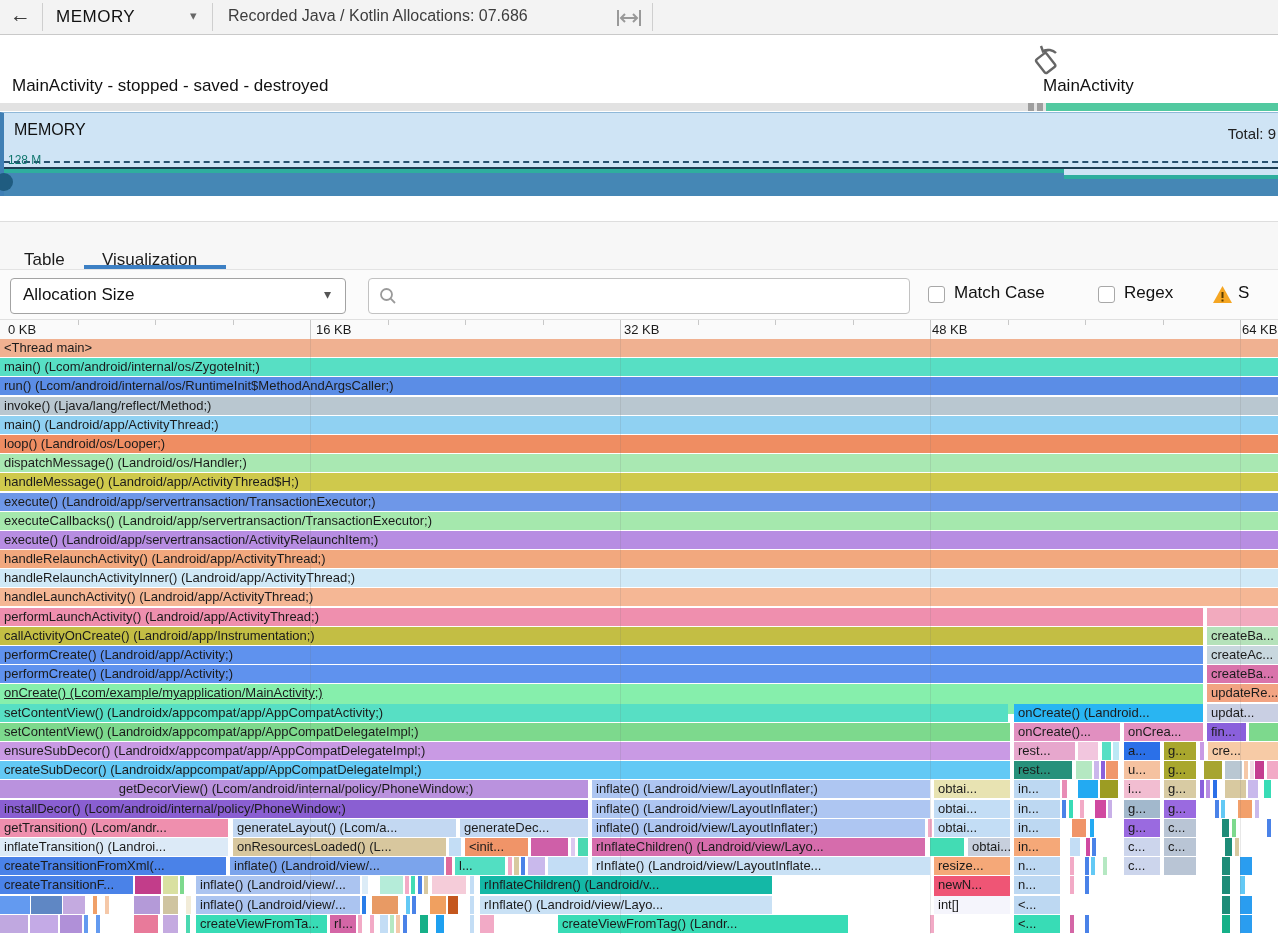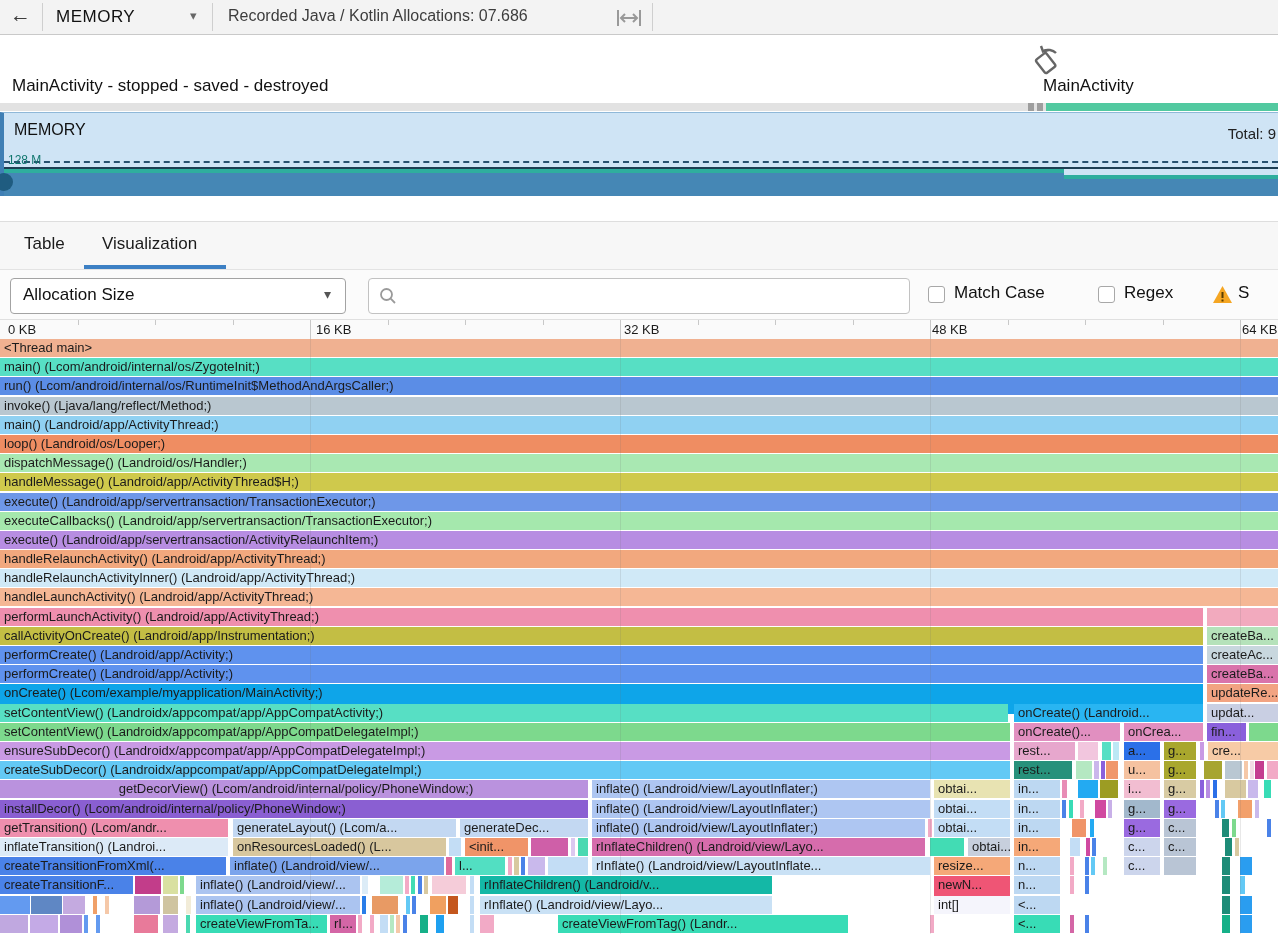--- a/index.html
+++ b/index.html
@@ -34,21 +34,21 @@
   .mt-teal-b{position:absolute;left:1060px;right:0;top:62px;height:4px;background:#2fae9e;}
   .mt-fill-b{position:absolute;left:1060px;right:0;top:66px;bottom:0;background:#4587b5;}
   .mt-handle{position:absolute;left:-9px;top:60px;width:18px;height:18px;border-radius:50%;background:#1f5c80;}
   
   .timeline{position:absolute;left:0;top:196px;width:1278px;height:24px;background:#fff;}
   .tl-tick{position:absolute;top:0;width:1px;height:8px;background:#aeaeae;}
   .tl-lab{position:absolute;top:4px;font-size:15px;color:#111;}
   
   .tabbar{position:absolute;left:0;top:221px;width:1278px;height:49px;background:#f7f7f7;
           border-top:1px solid #dedede;border-bottom:1px solid #e3e3e3;box-sizing:border-box;}
-  .tab{position:absolute;top:0;height:44px;line-height:44px;font-size:17px;color:#1b1b1b;cursor:pointer;}
+  .tab{position:absolute;top:16px;height:44px;line-height:44px;font-size:17px;color:#1b1b1b;cursor:pointer;}
   .tab-underline{position:absolute;left:84px;top:43px;width:142px;height:4px;background:#3d80c4;}
   
   .filterbar{position:absolute;left:0;top:270px;width:1278px;height:50px;background:#fbfbfb;
              border-bottom:1px solid #e0e0e0;box-sizing:border-box;}
   .dropdown{position:absolute;left:10px;top:8px;width:336px;height:36px;background:#fff;
             border:1px solid #a3a3a3;border-radius:4px;box-sizing:border-box;cursor:pointer;}
   .dd-label{position:absolute;left:12px;top:6px;font-size:17px;color:#111;}
   .dd-caret{position:absolute;right:14px;top:7px;font-size:14px;color:#555;}
   .searchbox{position:absolute;left:368px;top:8px;width:542px;height:36px;background:#fff;
              border:1px solid #c2c2c2;border-radius:4px;box-sizing:border-box;}
@@ -194,21 +194,21 @@
       <div class="cell" style="left: 0px; top: 230px; width: 1278px; height: 18px; background: rgb(208, 233, 247);">handleRelaunchActivityInner() (Landroid/app/ActivityThread;)</div>
       <div class="cell" style="left: 0px; top: 249px; width: 1278px; height: 18px; background: rgb(245, 183, 149);">handleLaunchActivity() (Landroid/app/ActivityThread;)</div>
       <div class="cell" style="left: 0px; top: 269px; width: 1203px; height: 18px; background: rgb(239, 143, 174);">performLaunchActivity() (Landroid/app/ActivityThread;)</div>
       <div class="cell" style="left: 1207px; top: 269px; width: 71px; height: 18px; background: rgb(242, 170, 190);"></div>
       <div class="cell" style="left: 0px; top: 288px; width: 1203px; height: 18px; background: rgb(195, 190, 68);">callActivityOnCreate() (Landroid/app/Instrumentation;)</div>
       <div class="cell" style="left: 1207px; top: 288px; width: 71px; height: 18px; background: rgb(181, 226, 186);">createBa...</div>
       <div class="cell" style="left: 0px; top: 307px; width: 1203px; height: 18px; background: rgb(95, 146, 238);">performCreate() (Landroid/app/Activity;)</div>
       <div class="cell" style="left: 1207px; top: 307px; width: 71px; height: 18px; background: rgb(200, 215, 222);">createAc...</div>
       <div class="cell" style="left: 0px; top: 326px; width: 1203px; height: 18px; background: rgb(95, 146, 238);">performCreate() (Landroid/app/Activity;)</div>
       <div class="cell" style="left: 1207px; top: 326px; width: 71px; height: 18px; background: rgb(217, 115, 171);">createBa...</div>
-      <div class="cell" style="left: 0px; top: 345px; width: 1203px; height: 30px; background: #0ea5e9;">onCreate() (Lcom/example/myapplication/MainActivity;)</div>
+      <div class="cell" style="left: 0px; top: 345px; width: 1203px; height: 30px; background: #86efac; text-decoration: underline;">onCreate() (Lcom/example/myapplication/MainActivity;)</div>
       <div class="cell" style="left: 1207px; top: 345px; width: 85px; height: 18px; background: rgb(242, 163, 130);">updateRe...</div>
       <div class="cell" style="left: 0px; top: 365px; width: 1008px; height: 18px; background: rgb(87, 223, 196);">setContentView() (Landroidx/appcompat/app/AppCompatActivity;)</div>
       <div class="cell" style="left: 1014px; top: 365px; width: 189px; height: 18px; background: rgb(41, 181, 242);">onCreate() (Landroid...</div>
       <div class="cell" style="left: 1207px; top: 365px; width: 71px; height: 18px; background: rgb(201, 207, 227);">updat...</div>
       <div class="cell" style="left: 0px; top: 384px; width: 1010px; height: 18px; background: rgb(125, 217, 141);">setContentView() (Landroidx/appcompat/app/AppCompatDelegateImpl;)</div>
       <div class="cell" style="left: 1014px; top: 384px; width: 106px; height: 18px; background: rgb(225, 143, 192);">onCreate()...</div>
       <div class="cell" style="left: 1124px; top: 384px; width: 79px; height: 18px; background: rgb(225, 143, 192);">onCrea...</div>
       <div class="cell" style="left: 1207px; top: 384px; width: 39px; height: 18px; background: rgb(138, 96, 220);">fin...</div>
       <div class="cell" style="left: 1249px; top: 384px; width: 29px; height: 18px; background: rgb(125, 217, 141);"></div>
       <div class="cell" style="left: 0px; top: 403px; width: 1010px; height: 18px; background: rgb(201, 154, 228);">ensureSubDecor() (Landroidx/appcompat/app/AppCompatDelegateImpl;)</div>

